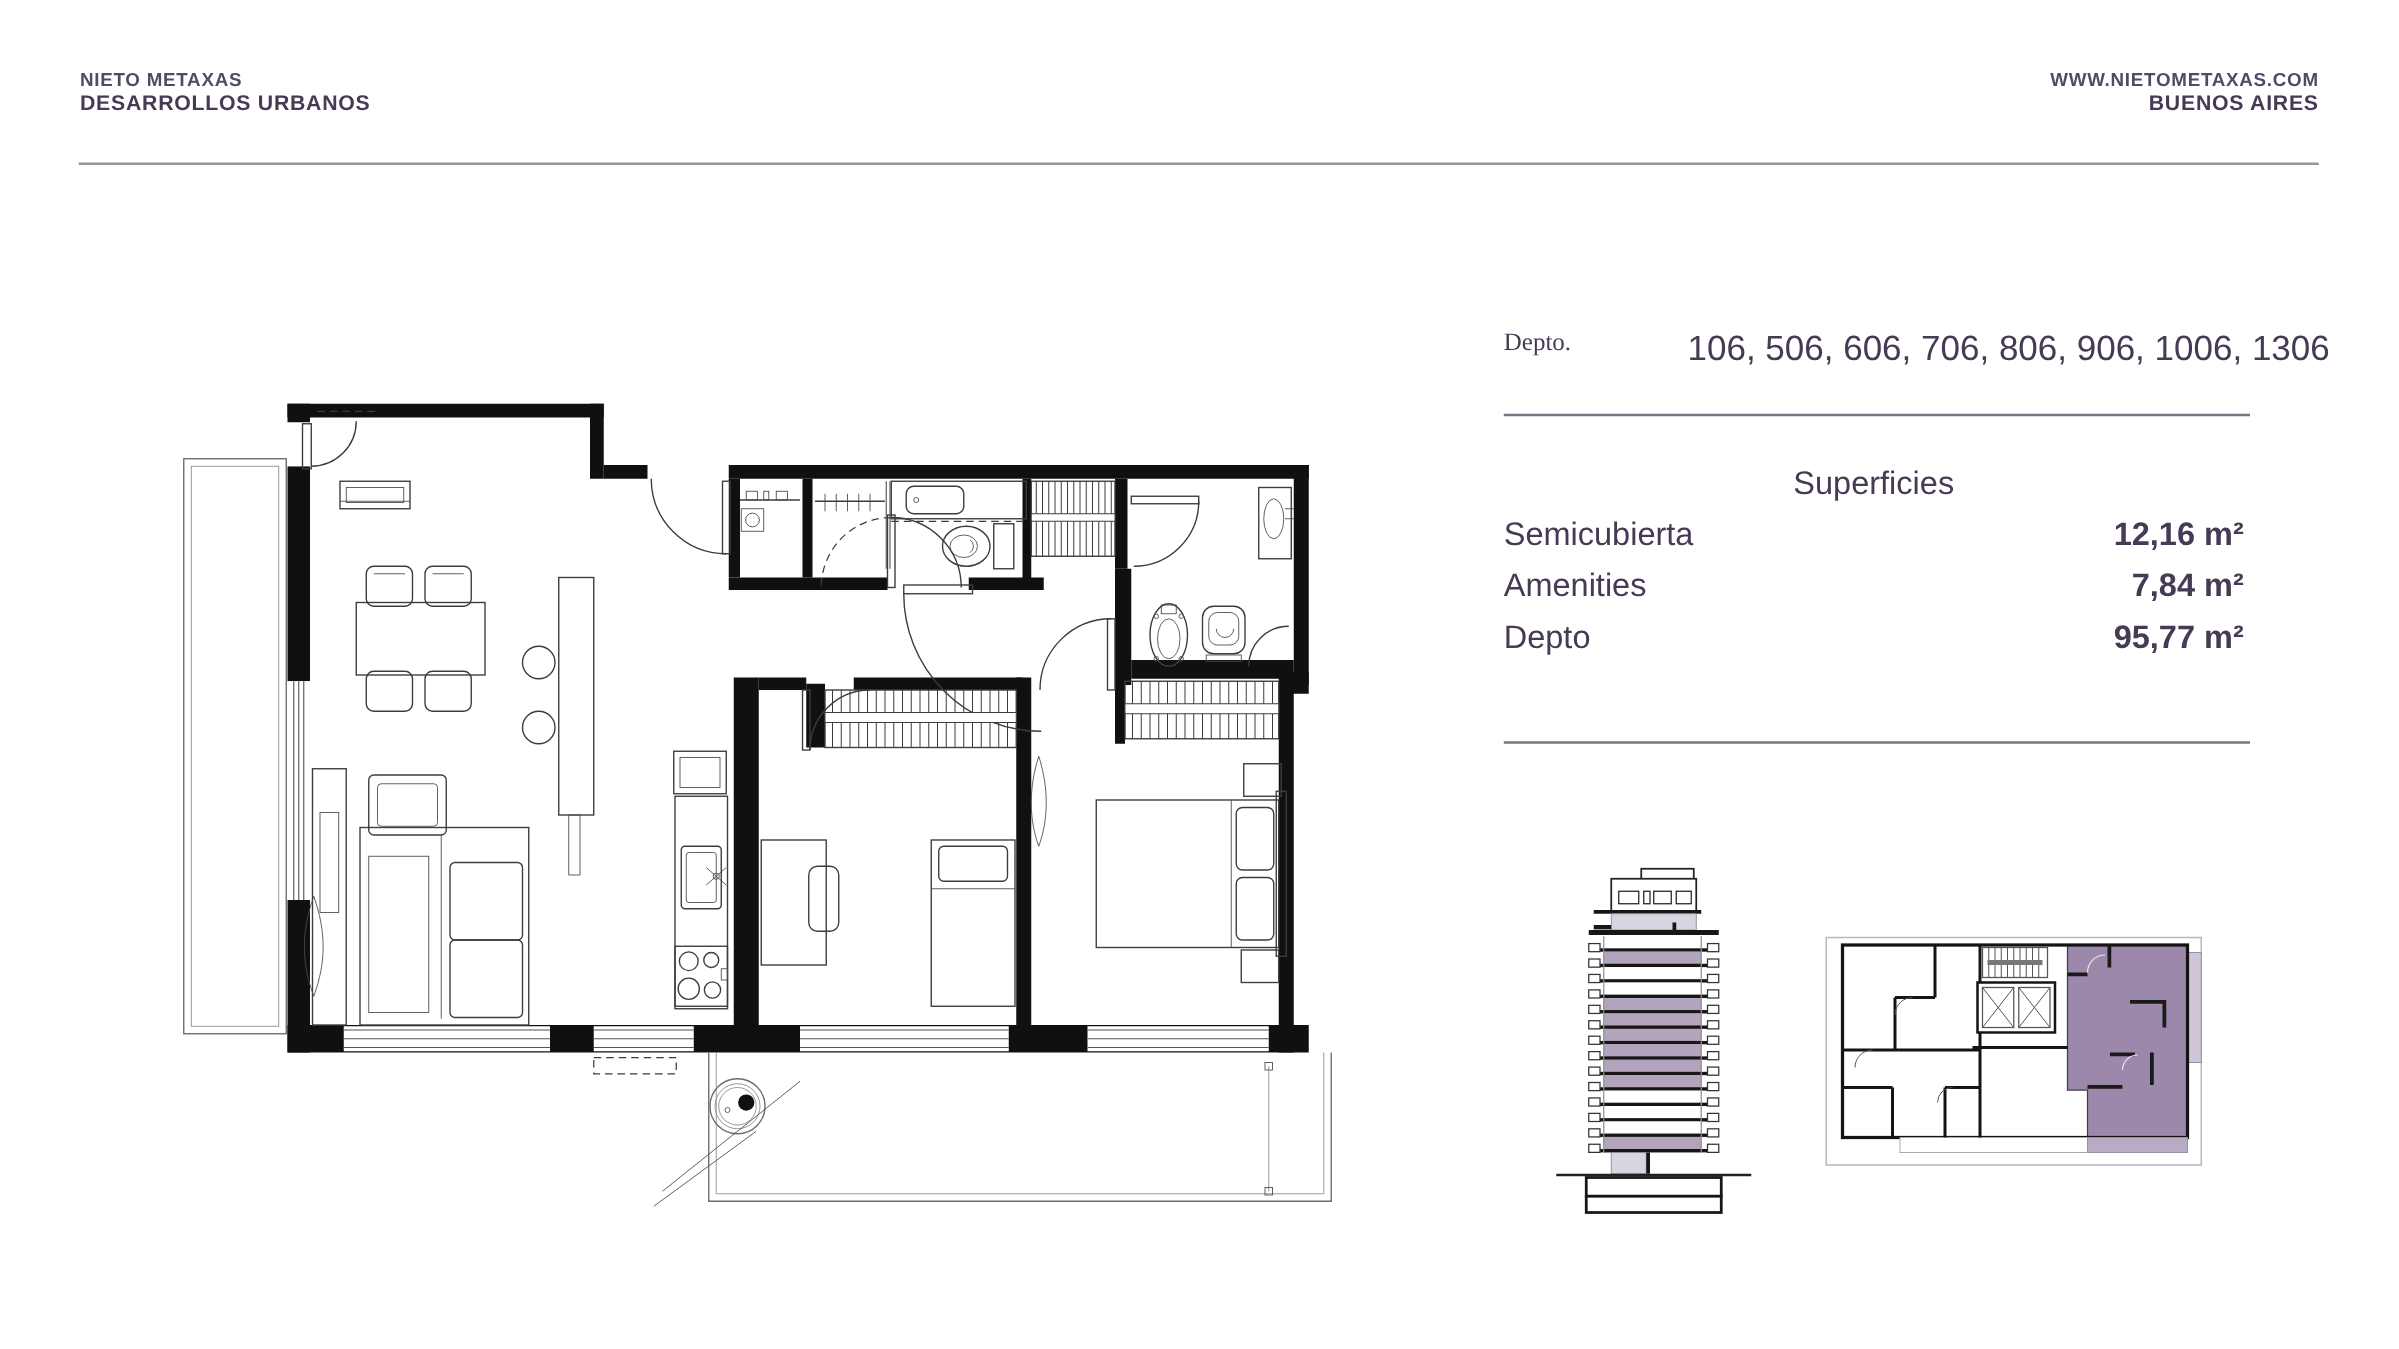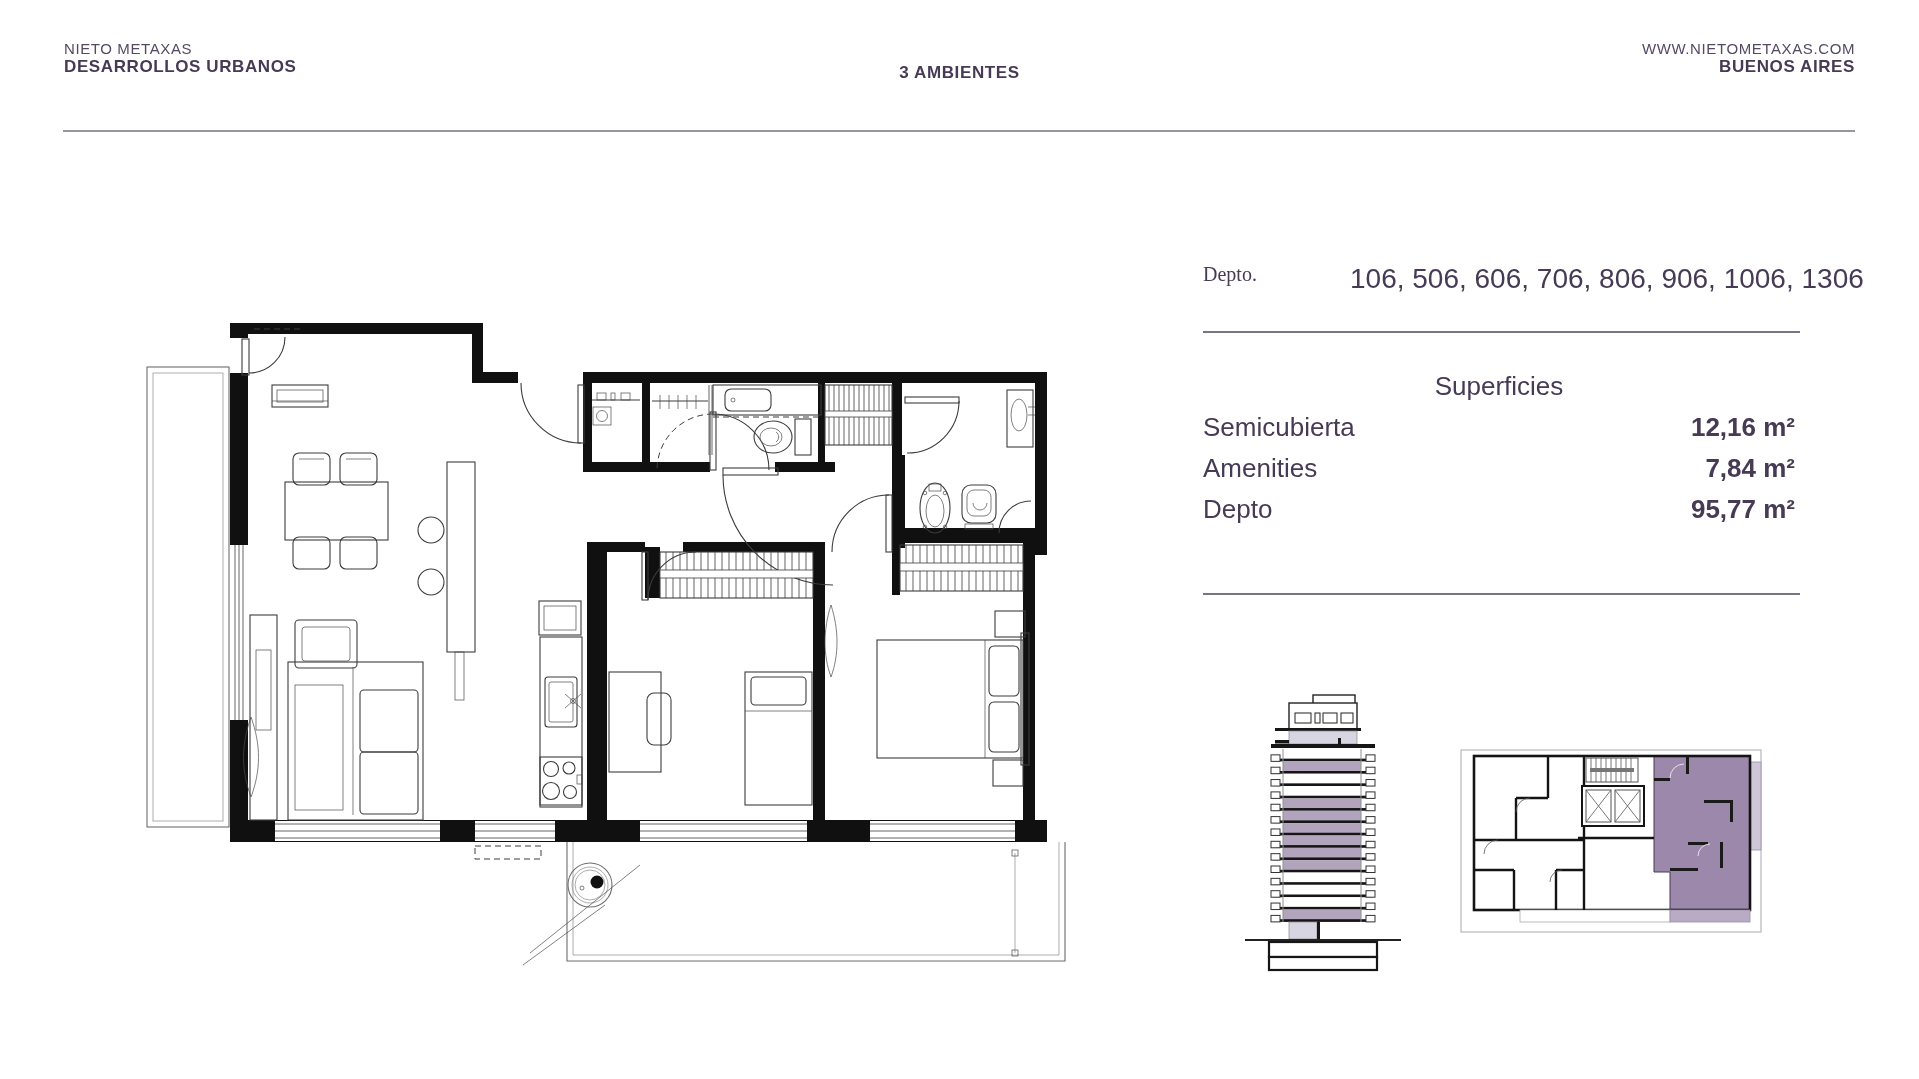--- a/index.html
+++ b/index.html
@@ -1,20 +1,20 @@
 <!DOCTYPE html>
 <html><head>
 <meta charset="utf-8">
 <style>
   html,body{margin:0;padding:0;background:#ffffff;}
   .page{position:relative;width:1919px;height:1079px;background:#fff;overflow:hidden;
         font-family:"Liberation Sans","DejaVu Sans",sans-serif;color:#463a55;}
   .abs{position:absolute;}
   
-  .brand1{font-size:15px;letter-spacing:.6px;font-weight:400;color:#544a63;}
+  .brand1{font-size:15px;letter-spacing:.6px;font-weight:700;color:#544a63;margin-top:16px;}
   .brand2{font-size:17px;letter-spacing:.6px;font-weight:700;color:#463a55;}
   .ctitle{font-size:17px;font-weight:700;letter-spacing:.6px;color:#463a55;text-align:center;width:100%;}
   .rblock{text-align:right;}
   .hrule{border-top:2px solid #98959e;height:0;}
   .prule{border-top:2.5px solid #7a7383;height:0;}
   
   .depto-label{font-size:20px;font-weight:400;font-family:Liberation Serif, serif;}
   .depto-nums{font-size:28px;font-weight:400;white-space:nowrap;}
   .srow{display:flex;justify-content:space-between;width:592px;height:41px;line-height:41px;font-size:26px;}
   .srow .lab{font-weight:400;}
@@ -36,21 +36,20 @@
 </head>
 <body>
 
 <div class="page">
 
   <div class="abs" style="left:64px;top:40px;">
     <div class="brand1">NIETO METAXAS</div>
     <div class="brand2">DESARROLLOS URBANOS</div>
   </div>
 
-  <div class="abs ctitle" style="left:0;top:63px;">3 AMBIENTES</div>
 
   <div class="abs rblock" style="right:64px;top:40px;">
     <div class="brand1">WWW.NIETOMETAXAS.COM</div>
     <div class="brand2">BUENOS AIRES</div>
   </div>
 
   <div class="abs hrule" style="left:63px;top:130px;width:1792px;"></div>
 
   <div class="abs depto-label" style="left:1203px;top:263px;">Depto.</div>
   <div class="abs depto-nums" style="left:1350px;top:263px;">106, 506, 606, 706, 806, 906, 1006, 1306</div>

